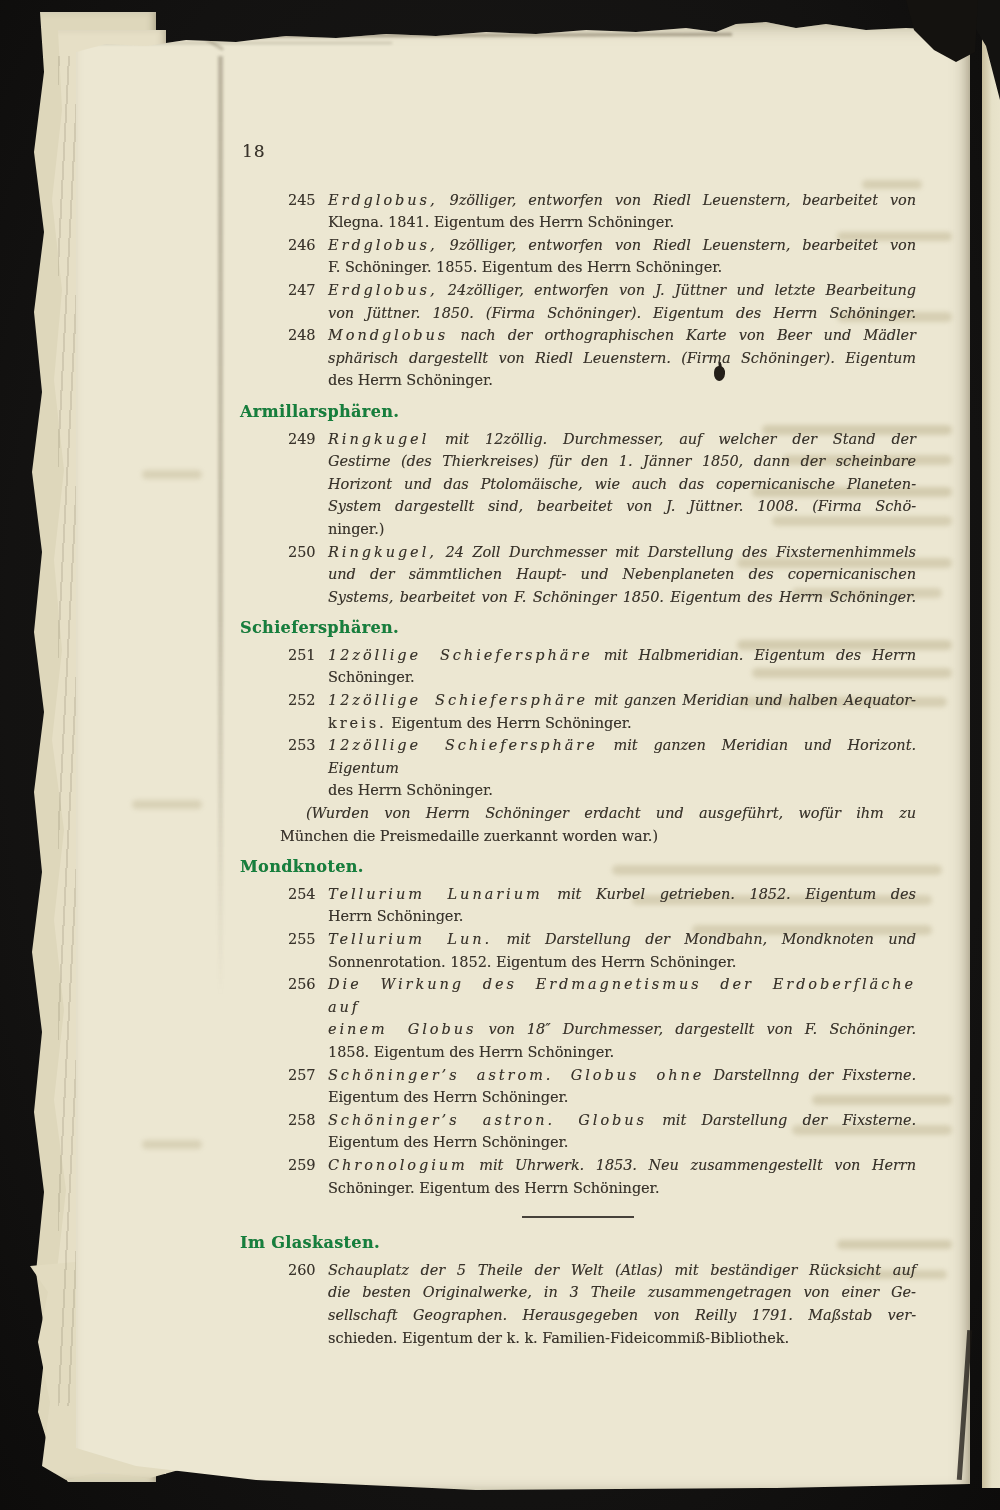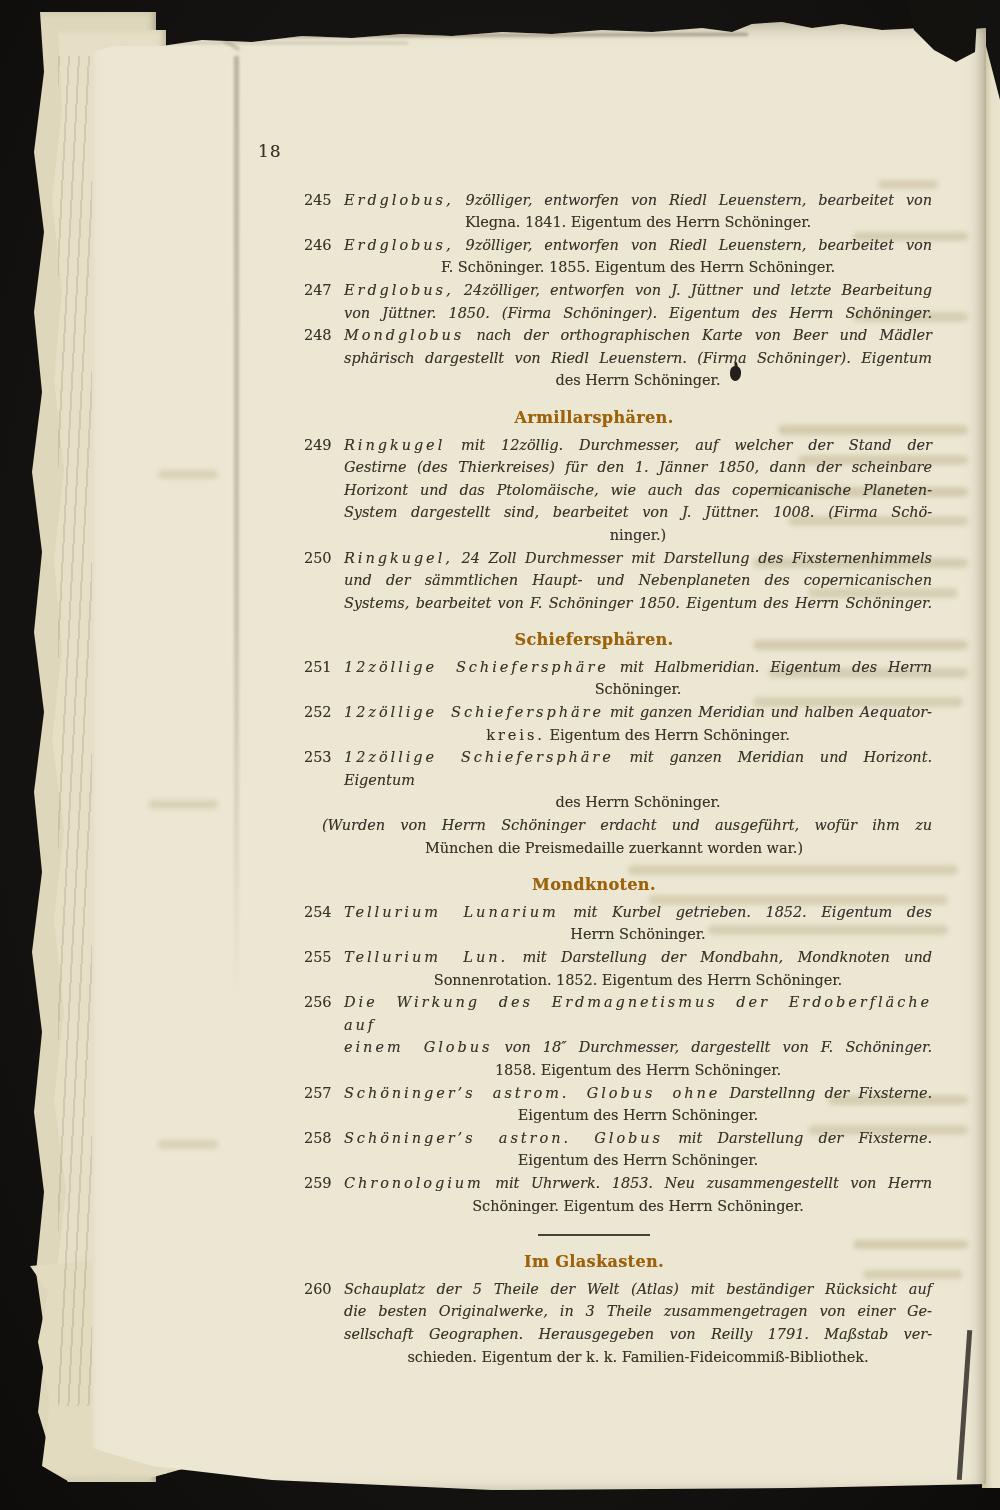--- a/index.html
+++ b/index.html
@@ -18,21 +18,21 @@
   .stack-b{left:44px;top:30px;width:122px;height:1444px;background:#e6dfc6;
     clip-path:polygon(14px 0,122px 0,122px 1444px,38px 1444px,20px 1410px,26px 1330px,12px 1250px,22px 1160px,10px 1070px,20px 980px,10px 890px,20px 800px,8px 710px,18px 620px,10px 530px,20px 440px,10px 350px,18px 260px,8px 170px,18px 80px);
     box-shadow:inset 3px 0 5px -2px rgba(255,255,248,.5), inset -5px 0 9px -4px rgba(95,85,60,.45);}
   .stack-c{left:30px;top:1252px;width:156px;height:232px;background:#e2dbc0;
     clip-path:polygon(0 14px,156px 0,156px 216px,120px 226px,70px 220px,36px 228px,12px 214px,20px 150px,8px 90px,18px 40px);
     box-shadow:inset 0 -5px 7px -3px rgba(85,75,55,.5);}
   .stack-lines{left:58px;top:56px;width:42px;height:1350px;opacity:.5;filter:blur(.4px);
     background:repeating-linear-gradient(93deg, rgba(120,110,88,.38) 0 2px, rgba(0,0,0,0) 2px 10px);}
   .adjacent-page{position:absolute;left:982px;top:26px;width:18px;height:1462px;z-index:1;
     background:linear-gradient(90deg,#c7bd9c 0,#e6e1c8 55%,#e9e4cc 100%);}
-  .main-page{position:absolute;left:92px;top:22px;width:894px;height:1472px;z-index:2;
+  .main-page{position:absolute;left:76px;top:22px;width:894px;height:1472px;z-index:2;
     background:
       radial-gradient(ellipse 700px 900px at 62% 40%, rgba(255,255,246,.35), rgba(255,255,246,0) 70%),
       linear-gradient(100deg,#e6e0c6 0%,#efead8 22%,#ece7d2 62%,#e4decp 100%),
       #ece7d2;
     background-color:#ece7d2;
     clip-path:polygon(0 30px,30px 22px,70px 24px,110px 18px,160px 20px,210px 14px,260px 16px,310px 12px,360px 14px,410px 10px,460px 12px,510px 8px,560px 10px,610px 6px,640px 10px,660px 2px,690px 0,720px 6px,750px 2px,790px 8px,830px 6px,870px 8px,894px 6px,894px 1462px,700px 1466px,400px 1468px,180px 1458px,60px 1444px,0 1426px);
     box-shadow:inset -12px 0 16px -9px rgba(100,88,62,.5), inset 0 16px 18px -12px rgba(110,98,70,.4), inset 0 -12px 14px -9px rgba(110,98,70,.35);}
   .top-edge-shadow{position:absolute;left:6px;top:12px;width:650px;height:3px;z-index:3;
     background:rgba(108,98,76,.55);filter:blur(1.4px);transform:rotate(-.2deg);}
   .top-edge-shadow2{position:absolute;left:16px;top:20px;width:300px;height:2px;z-index:3;
@@ -51,24 +51,24 @@
     background:#241f19;border-radius:46% 54% 58% 58%;transform:rotate(4deg);}
   .ink-spot::before{content:"";position:absolute;left:4px;top:-4px;width:3px;height:6px;background:#241f19;border-radius:50%;transform:rotate(-18deg);}
   .smudge{position:absolute;z-index:3;background:#b5aa83;border-radius:5px;filter:blur(2.6px);}
   
   .content{position:absolute;left:164px;top:118px;width:676px;z-index:6;
     color:#38332b;font-size:14.4px;line-height:22.6px;
     text-shadow:.2px .2px .35px rgba(58,48,38,.45);}
   .pagenum{font-size:17px;letter-spacing:1px;margin:0 0 26px 2px;}
   .item{position:relative;padding-left:40px;margin-left:48px;}
   .num{position:absolute;left:0;top:0;width:38px;}
-  .line{text-align:center;}
+  .line{text-align:left;}
   .line.just{text-align:justify;text-align-last:justify;font-style:italic;}
   .sp{letter-spacing:3px;word-spacing:5px;}
-  .heading{font-weight:bold;text-align:center;font-size:16px;letter-spacing:.4px;margin:15px 0 4px;color:#a16207;}
+  .heading{font-weight:bold;font-size:16px;letter-spacing:.4px;margin:9px 0 4px;color:#15803d;}
   .note{padding-left:40px;}
   .note .line.indent{text-indent:26px;}
   .divider{width:112px;border-top:2px solid #46413a;margin:17px auto 14px;}
 </style>
 </head>
 <body>
 
 <div class="scan-bg"></div>
 <div class="stack stack-a"></div>
 <div class="stack stack-b"></div>

